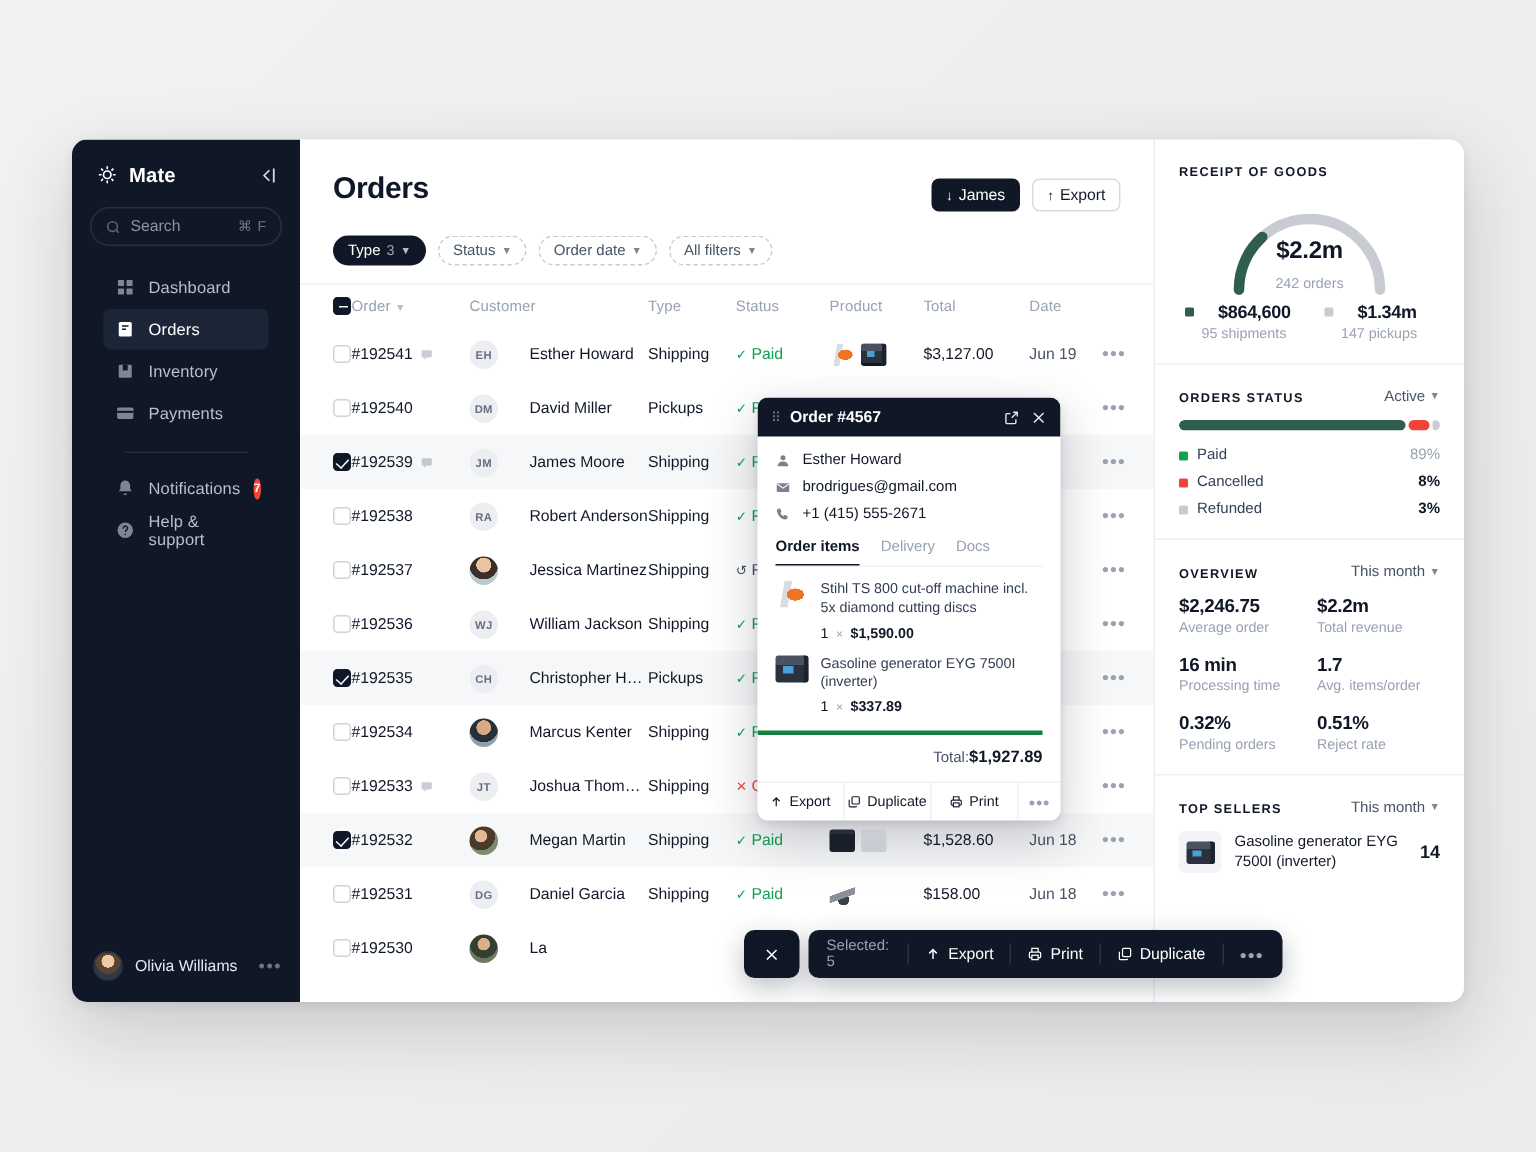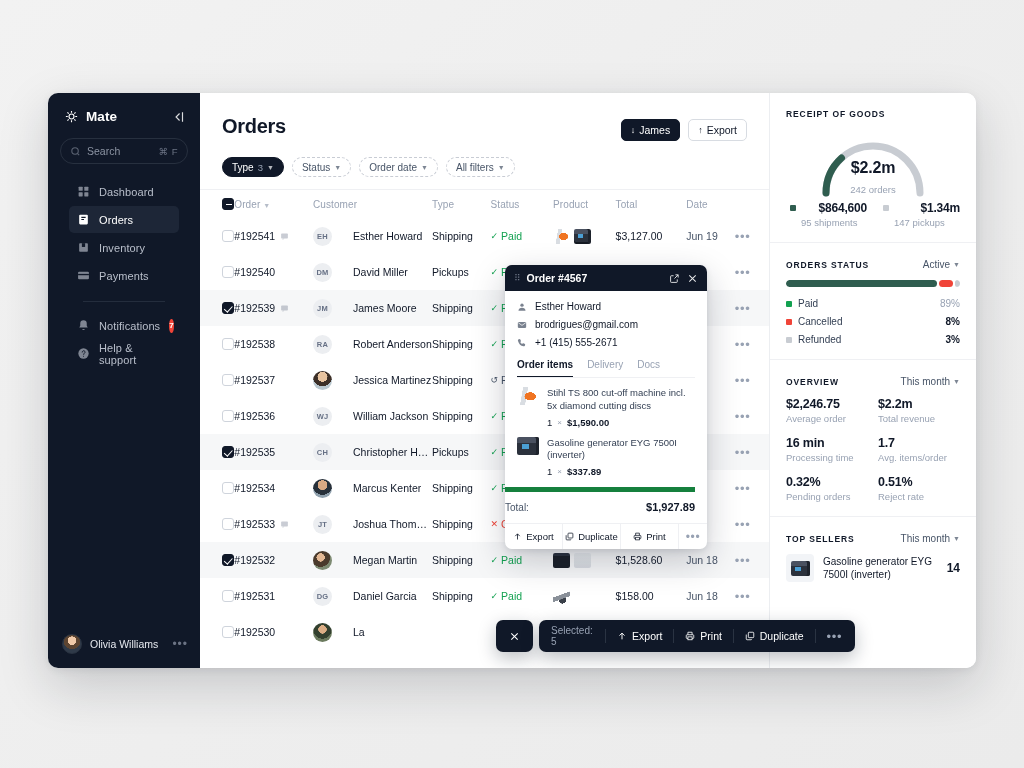--- a/index.html
+++ b/index.html
@@ -265,21 +265,21 @@
 
   .gauge-wrap { display: flex; justify-content: center; margin: 4px 0 2px 0; position: relative; }
   .gauge-center {
     position: absolute; left: 0; right: 0; top: 36px; text-align: center;
   }
   .gauge-val { font-size: 16px; font-weight: 700; color: #101828; letter-spacing: -.2px; }
   .gauge-sub { font-size: 9.5px; color: #98a2b3; margin-top: 7px; }
 
   .legend2 { display: flex; gap: 16px; margin-top: 4px; padding-left: 4px; }
   .lg { flex: 1; }
-  .lg-top { display: flex; align-items: center; gap: 1px; justify-content: space-between; }
+  .lg-top { display: flex; align-items: center; gap: 16px; }
   .lg-sq { width: 6px; height: 6px; border-radius: 1px; flex-shrink: 0; }
   .lg-v { font-size: 12px; font-weight: 700; color: #101828; letter-spacing: -.2px; }
   .lg-s { font-size: 9.5px; color: #98a2b3; margin-top: 2px; padding-left: 11px; }
 
   .bar {
     height: 7px; border-radius: 4px; overflow: hidden;
     display: flex; gap: 2px; margin: 10px 0 11px 0;
   }
   .bar > div { height: 100%; border-radius: 4px; }
 
@@ -346,23 +346,23 @@
       #fff; }
   .pu-pimg.gen { background: linear-gradient(#4a5160 0 34%, #2b313c 35% 100%); box-shadow: inset -3px 0 0 #1d222b; position: relative; }
   .pu-pimg.gen::after { content:""; position:absolute; left:5px; top:7px; width:7px; height:5px; background:#4b9fd4; }
   .pu-pname { font-size: 9.5px; color: #344054; line-height: 1.35; }
   .pu-qty { margin-top: 4px; font-size: 9.5px; color: #101828; display: flex; align-items: center; gap: 5px; }
   .pu-qty .x { color: #98a2b3; font-size: 8px; }
   .pu-qty .pr { font-weight: 700; }
 
   .pu-total {
     margin: 10px 12px 0 0;
-    border-top: 5px solid #15803d;
+    border-top: 3px solid #15803d;
     padding: 9px 0 10px 0;
-    display: flex; align-items: center; justify-content: space-between;
+    display: flex; align-items: center; justify-content: flex-end;
   }
   .pu-total .l { font-size: 10px; color: #475467; }
   .pu-total .v { font-size: 11px; font-weight: 700; color: #101828; }
 
   .pu-foot {
     border-top: 1px solid #eff0f3;
     display: flex; align-items: stretch; height: 26px;
   }
   .pu-fbtn {
     flex: 1;

